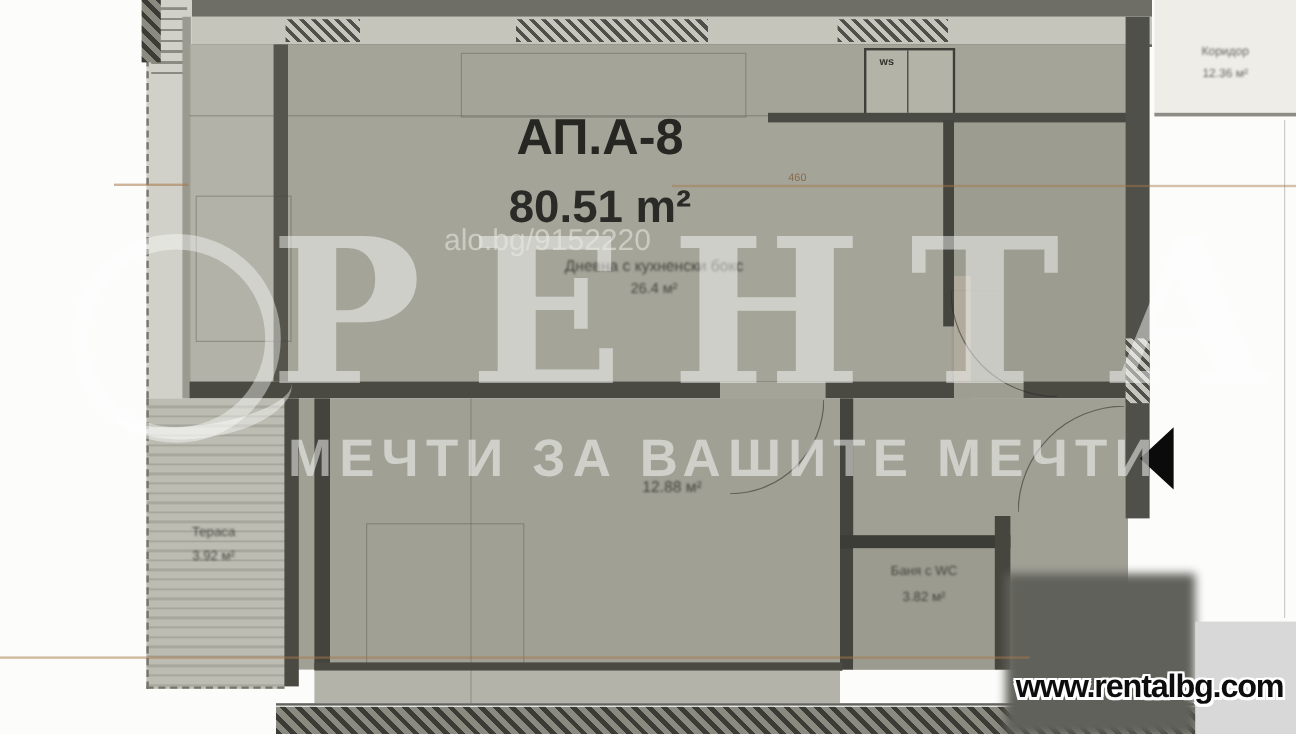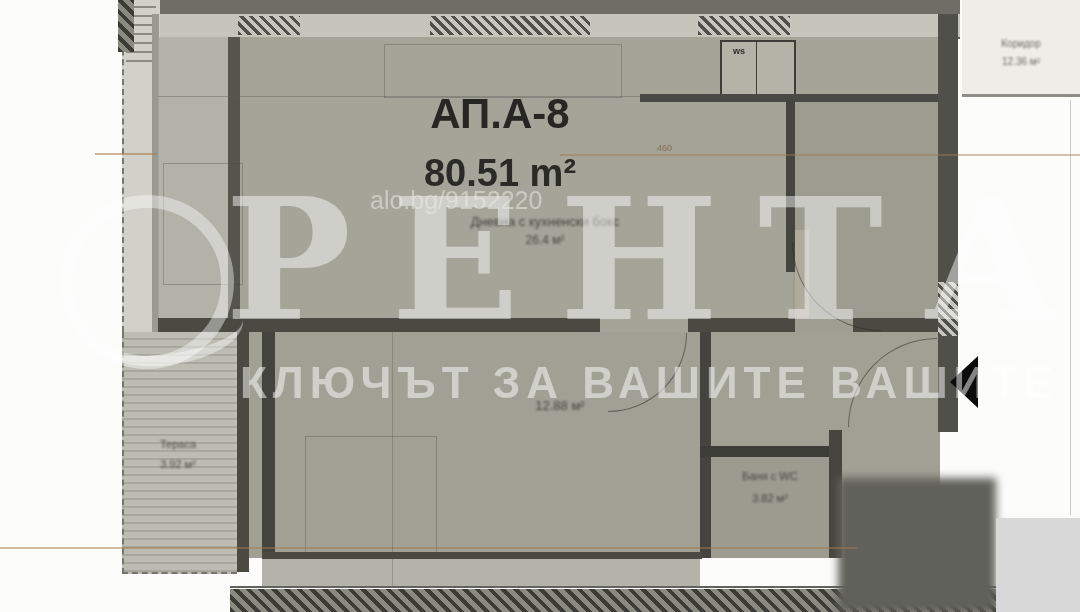--- a/index.html
+++ b/index.html
@@ -107,17 +107,18 @@
 
   <div class="lbl blur1" style="left:713px;top:470px;width:114px;font-size:11px;z-index:4;">Баня с WC</div>
   <div class="lbl blur1" style="left:713px;top:492px;width:114px;font-size:11px;z-index:4;">3.82 м²</div>
 
   <div class="lbl blur1" style="left:130px;top:438px;width:96px;font-size:11px;z-index:4;">Тераса</div>
   <div class="lbl blur1" style="left:130px;top:458px;width:96px;font-size:11px;z-index:4;">3.92 м²</div>
 
   <div class="wm" style="left:60px;top:195px;width:148px;height:148px;border:13px solid rgba(255,255,255,.42);border-radius:50%;"></div>
   <div class="wm" style="left:92px;top:298px;width:152px;height:56px;border-bottom:11px solid rgba(255,255,255,.42);border-radius:0 0 120px 120px / 0 0 56px 56px;transform:rotate(-8deg);"></div>
   <div class="wm" style="left:225px;top:176px;font-family:'DejaVu Serif',serif;font-weight:bold;font-size:168px;line-height:1;letter-spacing:40px;">РЕНТАЛ</div>
-  <div class="wm" style="left:240px;top:358px;font-weight:bold;font-size:44px;letter-spacing:6px;color:rgba(255,255,255,.5);">КЛЮЧЪТ ЗА ВАШИТЕ ВАШИТЕ</div>
+  <div class="wm" style="left:240px;top:358px;font-weight:bold;font-size:44px;letter-spacing:6px;color:rgba(255,255,255,.5);">МЕЧТИ ЗА ВАШИТЕ МЕЧТИ</div>
   <div class="wm" style="left:370px;top:186px;font-size:25px;color:rgba(235,235,228,.55);">alo.bg/9152220</div>
 
+  <div class="lbl outline-white" style="left:836px;top:556px;width:244px;font-size:27px;font-weight:bold;letter-spacing:-1px;color:#0d0d0d;z-index:10;">www.rentalbg.com</div>
 
 </div>
 
 </body></html>

